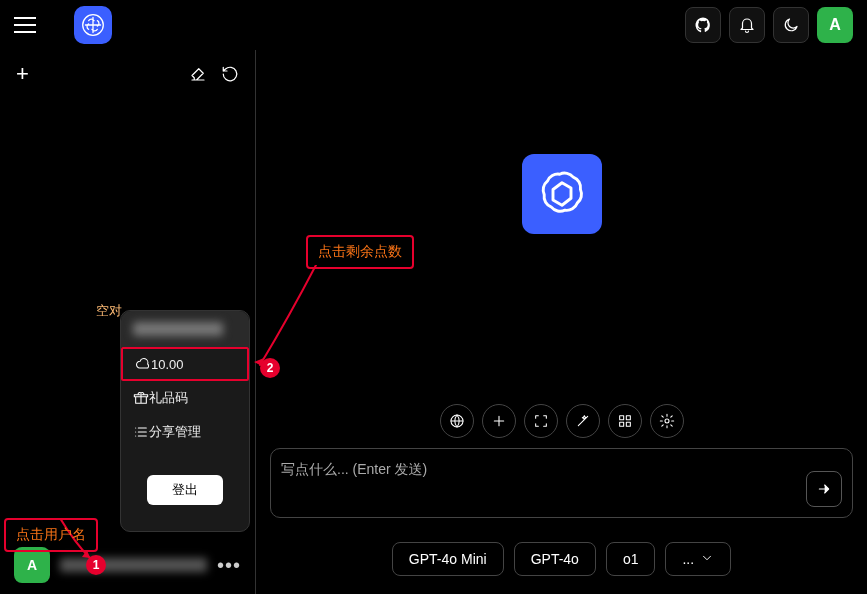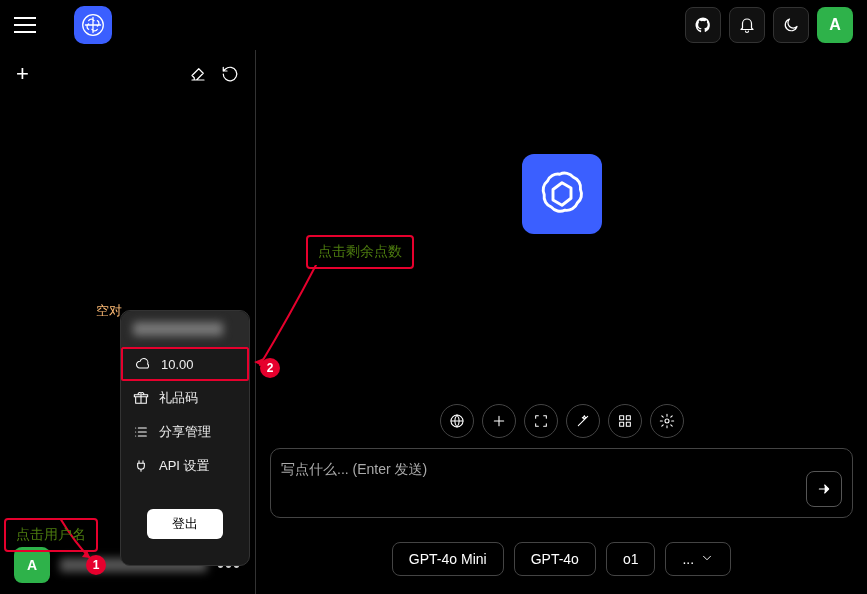--- a/index.html
+++ b/index.html
@@ -109,21 +109,20 @@
       padding: 0 12px;
       background: #2a2a2a;
       border-radius: 10px 10px 0 0;
       position: relative;
     }
     .popup-header .blurred { filter: blur(4px); width: 90px; height: 14px; background: #777; border-radius: 2px; }
     .popup-item {
       height: 34px;
       display: flex; align-items: center;
       padding: 0 12px;
-      gap: 10px;
       cursor: pointer;
       font-size: 13px;
       color: #eee;
     }
     .popup-item .icn { width: 16px; display: flex; justify-content: center; font-size: 13px; }
     .popup-item.highlighted {
       border: 2px solid #e6002d;
       border-radius: 2px;
     }
     .popup-logout {
@@ -201,21 +200,21 @@
       font-size: 14px;
       cursor: pointer;
       display: flex; align-items: flex-start; gap: 6px;
     }
 
     
     .callout {
       position: absolute;
       border: 2px solid #e6002d;
       border-radius: 4px;
-      color: #4d7c0f;
+      color: #f97316;
       font-size: 14px;
       padding: 6px 10px;
       background: rgba(0,0,0,0);
       z-index: 20;
       pointer-events: none;
     }
     .marker {
       position: absolute;
       width: 20px; height: 20px;
       background: #e6002d;
@@ -309,28 +308,20 @@
     <span>礼品码</span>
   </div>
   <div class="popup-item">
     <span class="icn">
       <svg viewBox="0 0 24 24">
           <path d="M8 6h12M8 12h12M8 18h12M4 6h.01M4 12h.01M4 18h.01"></path>
         </svg>
     </span>
     <span>分享管理</span>
   </div>
-  <div class="popup-item">
-    <span class="icn">
-      <svg viewBox="0 0 24 24">
-          <path d="M9 4v4M15 4v4M7 8h10v4a5 5 0 0 1-10 0V8zM12 17v3"></path>
-        </svg>
-    </span>
-    <span>API 设置</span>
-  </div>
   <div class="popup-logout">
     <span>登出</span>
   </div>
 </div>
 
 <div class="main">
   <div class="main-center">
     <div class="center-logo">
       <svg viewBox="0 0 24 24">
         <path d="M11 3.2a5 5 0 0 1 6 1.3 5 5 0 0 1 3.2 5.5 5 5 0 0 1-1.4 6 5 5 0 0 1-5.5 3.2 5 5 0 0 1-6-1.4 5 5 0 0 1-3.2-5.5 5 5 0 0 1 1.4-6A5 5 0 0 1 11 3.2z" stroke-width="1.3"></path>

